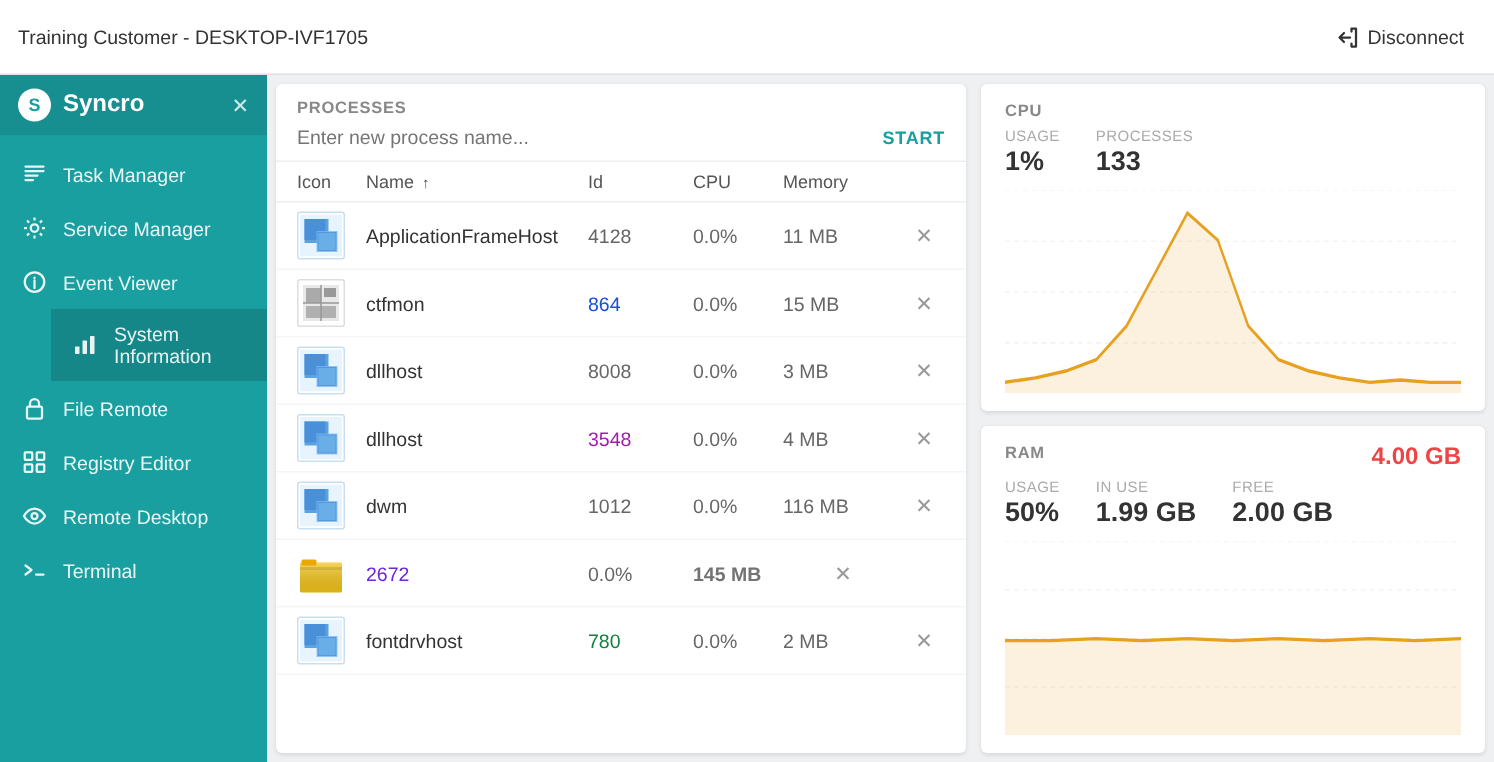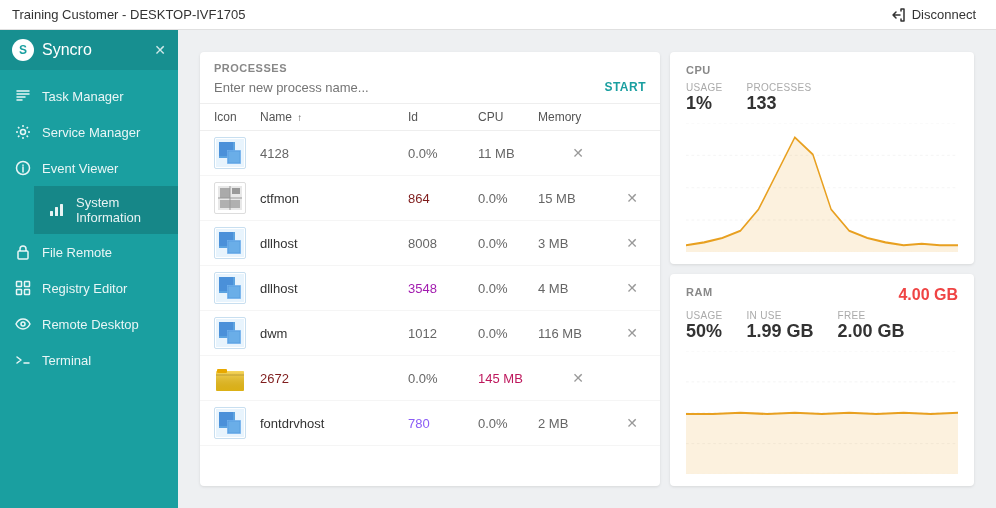--- a/index.html
+++ b/index.html
@@ -1,20 +1,20 @@
 <!DOCTYPE html>
 <html><head>
   <meta charset="utf-8">
   <style>
     * { box-sizing: border-box; margin: 0; padding: 0; }
     body { font-family: -apple-system, BlinkMacSystemFont, 'Segoe UI', sans-serif; width: 996px; height: 508px; overflow: hidden; display: flex; flex-direction: column; background: #f0f0f0; }
 
     
     .top-bar {
-      height: 30px;
+      height: 50px;
       background: #fff;
       border-bottom: 1px solid #e0e0e0;
       display: flex;
       align-items: center;
       justify-content: space-between;
       padding: 0 12px 0 0;
       flex-shrink: 0;
     }
     .top-bar-title {
       font-size: 13px;
@@ -64,21 +64,21 @@
       display: flex;
       align-items: center;
       justify-content: center;
       font-size: 12px;
       font-weight: bold;
       color: #1a9fa0;
     }
     .sidebar-title {
       color: #fff;
       font-size: 16px;
-      font-weight: 400;
+      font-weight: 700;
     }
     .sidebar-close {
       margin-left: auto;
       color: rgba(255,255,255,0.8);
       cursor: pointer;
       font-size: 14px;
       background: none;
       border: none;
     }
     .sidebar-nav {
@@ -101,21 +101,21 @@
       align-items: center;
       justify-content: center;
       flex-shrink: 0;
     }
 
     
     .content-area {
       flex: 1;
       display: flex;
       gap: 10px;
-      padding: 22px;
+      padding: 6px;
       overflow: hidden;
       background: #eef0f2;
     }
 
     
     .processes-panel {
       background: #fff;
       border-radius: 4px;
       width: 460px;
       display: flex;
@@ -126,21 +126,21 @@
     .processes-header {
       padding: 10px 14px 6px;
       font-size: 11px;
       font-weight: 600;
       color: #888;
       letter-spacing: 0.5px;
       text-transform: uppercase;
     }
     .processes-search-row {
       display: flex;
-      align-items: flex-start;
+      align-items: flex-end;
       padding: 0 14px 8px;
       border-bottom: 1px solid #eee;
       gap: 8px;
     }
     .processes-search {
       flex: 1;
       border: none;
       outline: none;
       font-size: 13px;
       color: #aaa;
@@ -394,38 +394,39 @@
       <div class="process-row">
             <div class="process-icon" style="width: 32px; height: 32px; border-radius: 2px; display: flex; align-items: center; justify-content: center; border: 1px solid rgb(200, 223, 240);">
               <svg width="28" height="28" viewBox="0 0 28 28">
                 <rect x="0" y="0" width="28" height="28" fill="#e8f4fd"></rect>
                 <rect x="3" y="3" width="16" height="16" fill="#5ba3e0"></rect>
                 <rect x="3" y="3" width="14" height="14" fill="#4a90d9"></rect>
                 <rect x="11" y="11" width="14" height="14" fill="#7bb8f0" opacity="0.8"></rect>
                 <rect x="12" y="12" width="12" height="12" fill="#6aaee8" stroke="#4a90d9" stroke-width="0.5"></rect>
               </svg>
             </div>
+            <span style="font-size: 13px;">ApplicationFrameHost</span>
             <span style="color: rgb(102, 102, 102);">4128</span>
             <span style="color: rgb(102, 102, 102);">0.0%</span>
             <span style="color: rgb(102, 102, 102);">11 MB</span>
             <button class="close-icon-btn">✕</button>
           </div>
           <div class="process-row">
             <div class="process-icon" style="width: 32px; height: 32px; border: 1px solid rgb(221, 221, 221); border-radius: 2px; display: flex; align-items: center; justify-content: center;">
               <svg width="28" height="28" viewBox="0 0 28 28">
                 <rect x="2" y="2" width="24" height="24" fill="#e8e8e8"></rect>
                 <rect x="4" y="4" width="10" height="10" fill="#aaa"></rect>
                 <rect x="16" y="4" width="8" height="6" fill="#999"></rect>
                 <rect x="4" y="16" width="20" height="8" fill="#b0b0b0"></rect>
                 <line x1="2" y1="14" x2="26" y2="14" stroke="#999" stroke-width="1"></line>
                 <line x1="14" y1="2" x2="14" y2="26" stroke="#999" stroke-width="1"></line>
               </svg>
             </div>
             <span style="font-size: 13px;">ctfmon</span>
-            <span style="color: #7f1d1d;">864</span>
+            <span style="color: #1d4ed8;">864</span>
             <span style="color: rgb(102, 102, 102);">0.0%</span>
             <span style="color: rgb(102, 102, 102);">15 MB</span>
             <button class="close-icon-btn">✕</button>
           </div>
           <div class="process-row">
             <div class="process-icon" style="width: 32px; height: 32px; border-radius: 2px; display: flex; align-items: center; justify-content: center; border: 1px solid rgb(200, 223, 240);">
               <svg width="28" height="28" viewBox="0 0 28 28">
                 <rect x="0" y="0" width="28" height="28" fill="#e8f4fd"></rect>
                 <rect x="3" y="3" width="16" height="16" fill="#5ba3e0"></rect>
                 <rect x="3" y="3" width="14" height="14" fill="#4a90d9"></rect>
@@ -479,37 +480,37 @@
                 <rect x="1" y="11" width="28" height="2" fill="rgba(0,0,0,0.1)"></rect>
                 <rect x="2" y="6" width="10" height="4" rx="1" fill="#e8a800"></rect>
                 <defs>
                   <linearGradient id="ef" x1="0" y1="0" x2="0" y2="1">
                     <stop offset="0%" stop-color="rgba(255,255,255,0.3)"></stop>
                     <stop offset="100%" stop-color="rgba(0,0,0,0.1)"></stop>
                   </linearGradient>
                 </defs>
               </svg>
             </div>
-            <span style="color: #7f1d1d;">2672</span>
-            <span style="color: rgb(102, 102, 102);">0.0%</span>
-            <span style="color: #be185d;">145 MB</span>
+            <span style="color: #6d28d9;">2672</span>
+            <span style="color: rgb(102, 102, 102);">0.0%</span>
+            <span style="color: #737373; font-weight: bold;">145 MB</span>
             <button class="close-icon-btn">✕</button>
           </div>
           <div class="process-row">
             <div class="process-icon" style="width: 32px; height: 32px; border-radius: 2px; display: flex; align-items: center; justify-content: center; border: 1px solid rgb(200, 223, 240);">
               <svg width="28" height="28" viewBox="0 0 28 28">
                 <rect x="0" y="0" width="28" height="28" fill="#e8f4fd"></rect>
                 <rect x="3" y="3" width="16" height="16" fill="#5ba3e0"></rect>
                 <rect x="3" y="3" width="14" height="14" fill="#4a90d9"></rect>
                 <rect x="11" y="11" width="14" height="14" fill="#7bb8f0" opacity="0.8"></rect>
                 <rect x="12" y="12" width="12" height="12" fill="#6aaee8" stroke="#4a90d9" stroke-width="0.5"></rect>
               </svg>
             </div>
             <span style="font-size: 13px;">fontdrvhost</span>
-            <span style="color: #8b5cf6;">780</span>
+            <span style="color: #15803d;">780</span>
             <span style="color: rgb(102, 102, 102);">0.0%</span>
             <span style="color: rgb(102, 102, 102);">2 MB</span>
             <button class="close-icon-btn">✕</button>
           </div>
         </div>
     </div>
 
     <div class="right-panels">
 
       <div class="metric-panel">

